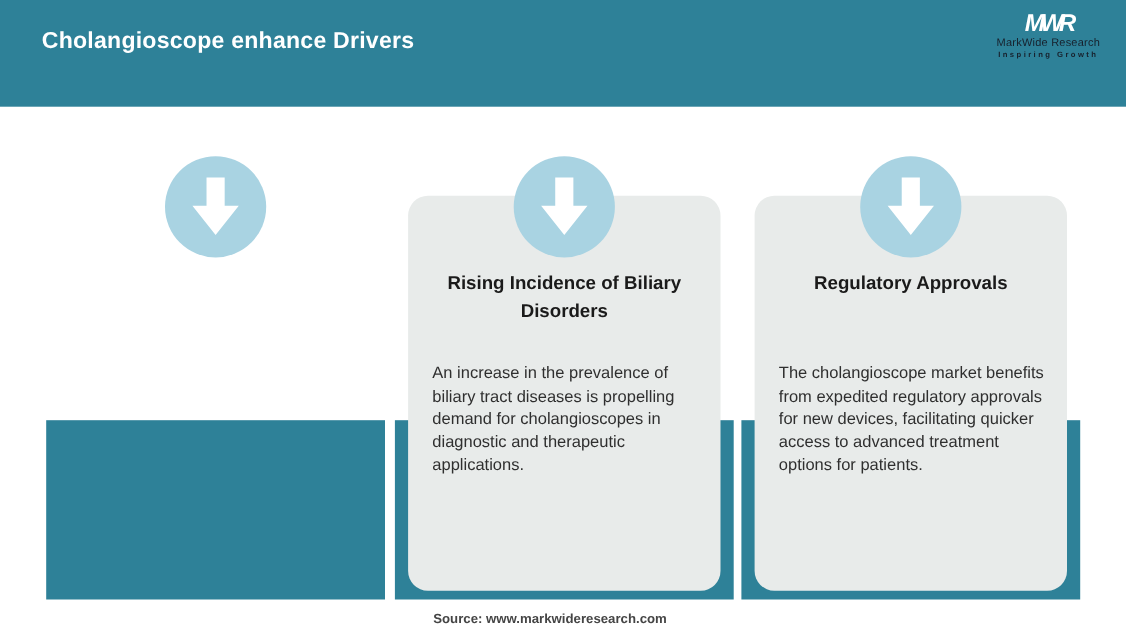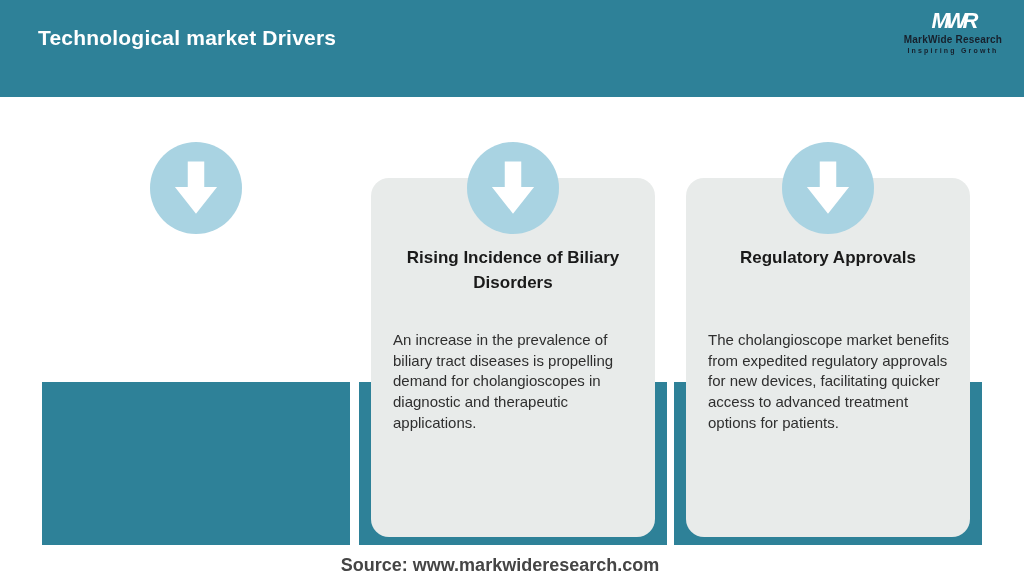--- a/index.html
+++ b/index.html
@@ -17,21 +17,21 @@
     font-size:21px;font-weight:bold;color:#ffffff;letter-spacing:.2px;
   }
   .logo{
     position:absolute;right:16px;top:10px;width:110px;text-align:center;
     color:#17202C;line-height:1;
   }
   .logo-monogram{
     font-size:22px;font-weight:800;font-style:italic;
     letter-spacing:-4px;color:#ffffff;
   }
-  .logo-name{font-size:10px;font-weight:bold;margin-top:3px;letter-spacing:.2px;}
+  .logo-name{font-size:10px;font-weight:normal;margin-top:3px;letter-spacing:.2px;}
   .logo-tagline{font-size:7px;font-weight:bold;letter-spacing:2.2px;margin-top:2px;}
   
   .backing{
     position:absolute;top:382px;height:163px;width:308px;background:#2E8198;
   }
   .backing.b1{left:42px;} .backing.b2{left:359px;} .backing.b3{left:674px;}
   .card{
     position:absolute;top:178px;height:359px;width:284px;
     background:#E8EBEA;border-radius:18px;
   }
@@ -46,34 +46,34 @@
     position:absolute;top:68px;left:14px;right:14px;text-align:center;
     font-size:17px;font-weight:bold;color:#1A1A1A;line-height:1.45;
   }
   .card-body{
     position:absolute;top:152px;left:22px;right:20px;text-align:left;
     font-size:15px;color:#2F2F2F;line-height:1.38;
   }
   
   .source{
     position:absolute;left:0;top:555px;width:1000px;text-align:center;
-    font-size:18px;font-weight:bold;color:#454545;
+    font-size:12px;font-weight:bold;color:#454545;
   }
   .disclaimer{
     position:absolute;right:14px;top:559px;
     font-size:10px;color:#1f1f1f;
   }
 </style>
 </head>
 <body>
 
 <div class="canvas">
 
   <div class="header">
-    <div class="header-title">Technological market Drivers</div>
+    <div class="header-title">Cholangioscope enhance Drivers</div>
     <div class="logo">
       <div class="logo-monogram">MWR</div>
       <div class="logo-name">MarkWide Research</div>
       <div class="logo-tagline">Inspiring Growth</div>
     </div>
   </div>
 
   <div class="backing b1"></div>
   <div class="backing b2"></div>
   <div class="backing b3"></div>

